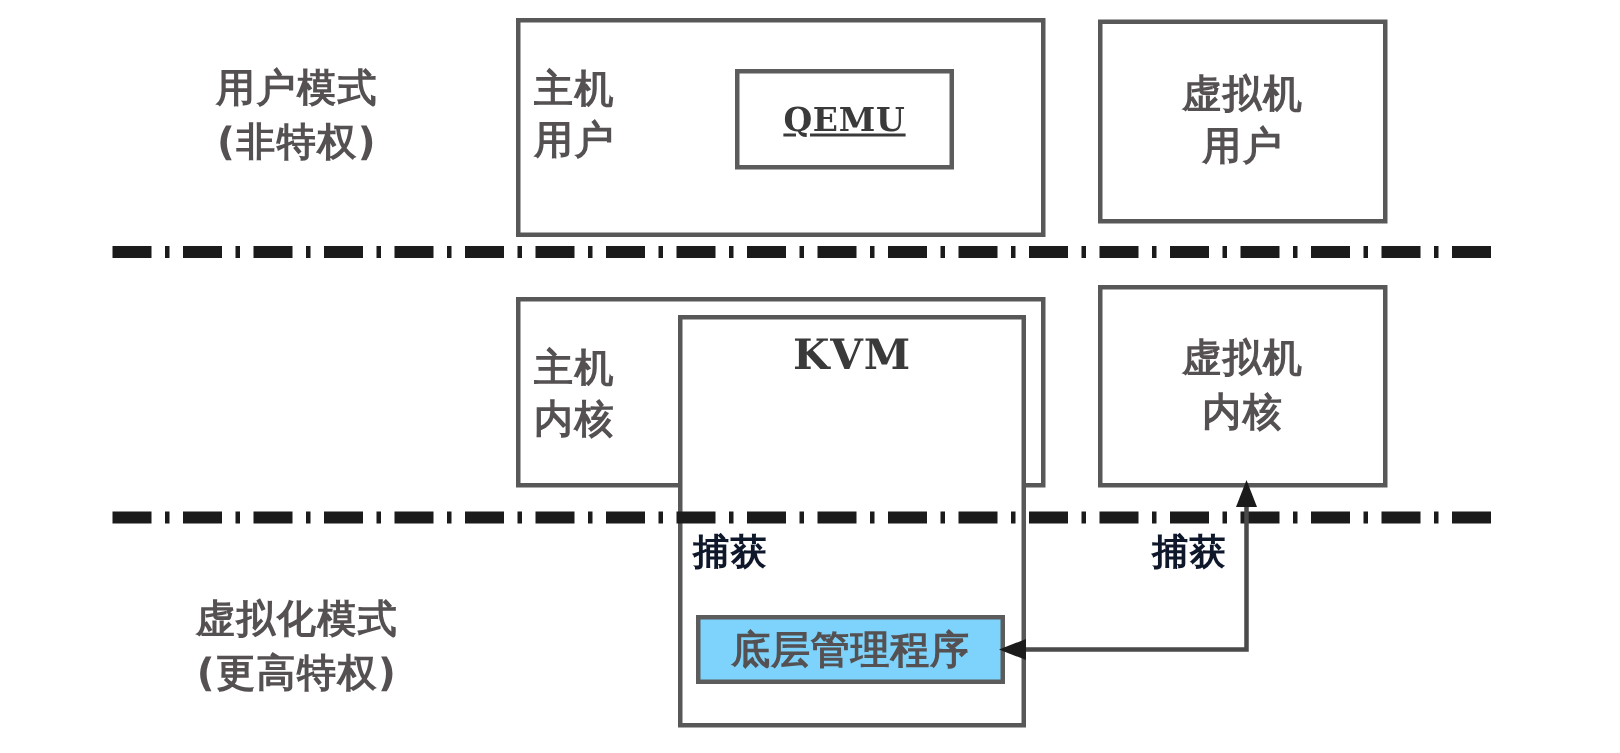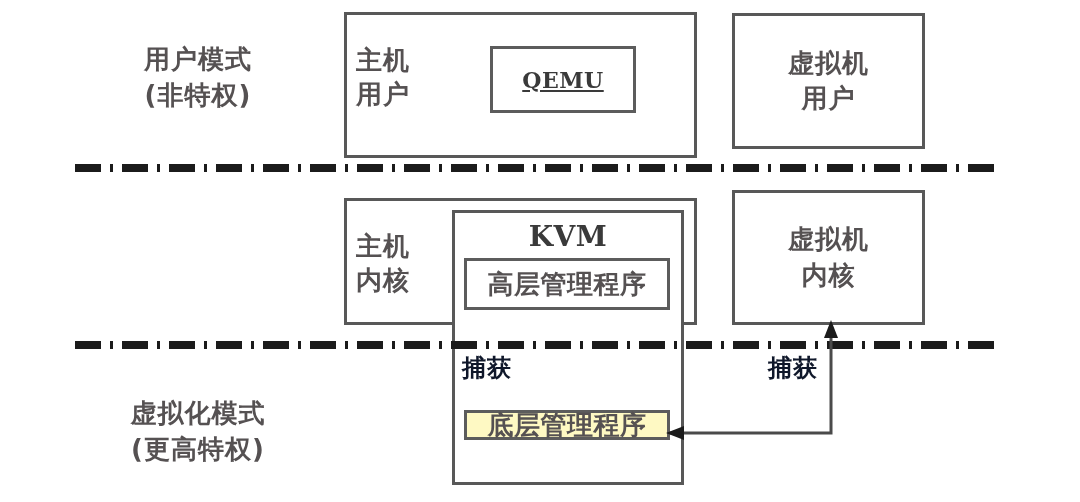--- a/index.html
+++ b/index.html
@@ -101,34 +101,31 @@
 
   <div class="abs box-label cjk" style="left:356px;top:230px;width:90px;text-align:left;">
     <span style="display:block;">主机</span>
     <span style="display:block;">内核</span>
   </div>
 
   <div class="abs box" style="left:452px;top:210px;width:232px;height:275px;background:#ffffff;"></div>
 
   <div class="abs latin" style="left:452px;top:220px;width:232px;text-align:center;font-size:28px;">KVM</div>
 
-  <div class="abs box-inner" style="left:464px;top:258px;width:206px;height:52px;background:#ffffff;">
-    <div class="center-text cjk" style="color:#555152;font-weight:bold;letter-spacing:0.5px;">高层管理程序</div>
-  </div>
 
   <div class="abs box" style="left:732px;top:190px;width:193px;height:135px;">
     <div class="center-text">
       <div class="cjk" style="font-weight:bold;color:#555152;line-height:1.35;letter-spacing:1px;">
         <span style="display:block;">虚拟机</span>
         <span style="display:block;">内核</span>
       </div>
     </div>
   </div>
 
-  <div class="abs box-inner" style="left:464px;top:410px;width:206px;height:30px;background:#fef9c3;">
+  <div class="abs box-inner" style="left:464px;top:410px;width:206px;height:46px;background:#7dd3fc;">
     <div class="center-text cjk" style="color:#555152;font-weight:bold;letter-spacing:0.5px;">底层管理程序</div>
   </div>
 
   <div class="abs small-note" style="left:462px;top:352px;">捕获</div>
   <div class="abs small-note" style="left:768px;top:352px;">捕获</div>
 
   <svg class="overlay" viewBox="0 0 1080 502">
 
     <g>
       <line x1="75" y1="168" x2="1000" y2="168" stroke="#1b1b1b" stroke-width="8" stroke-dasharray="26 9 3 9" stroke-linecap="butt"></line>

